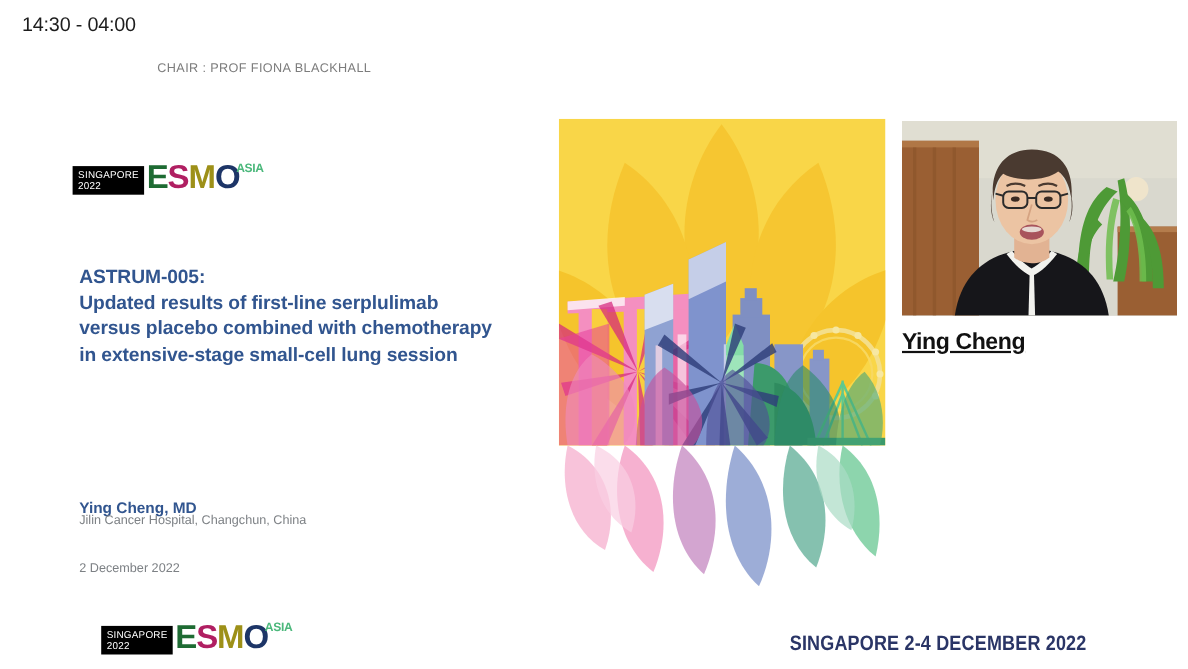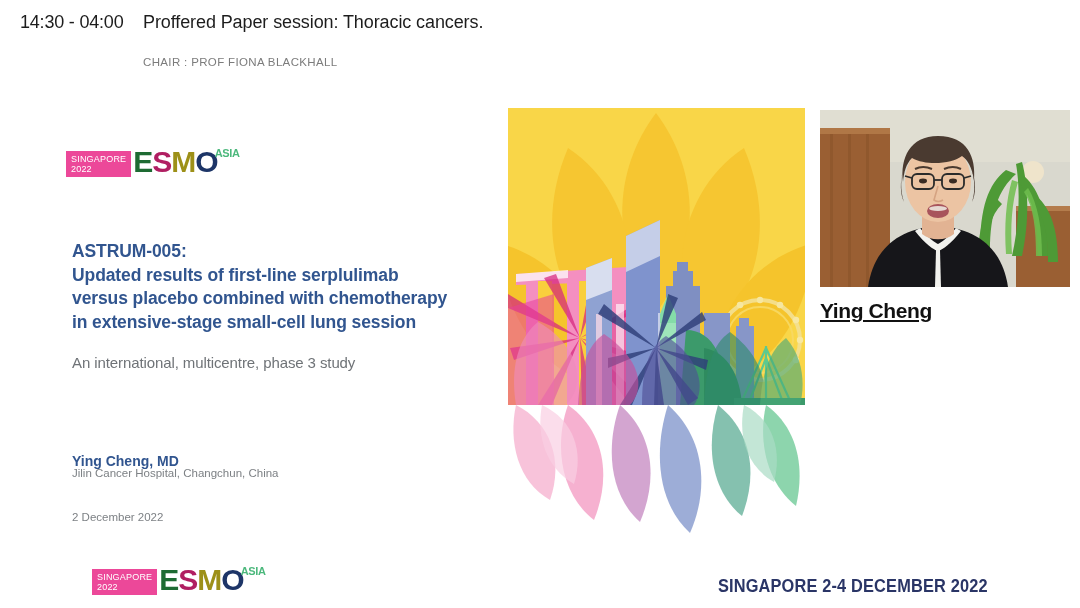--- a/index.html
+++ b/index.html
@@ -52,21 +52,21 @@
   }
   .slide-date{
     position:absolute;left:72px;top:511px;
     font-size:11.5px;color:#7d8185;
     white-space:nowrap;
   }
 
   
   .esmo-logo{position:absolute;display:flex;align-items:flex-end;}
   .esmo-sg{
-    background:#ec4899;
+    background:#000000;
     color:#ffffff;
     padding:3px 5px 3px 5px;
     line-height:10px;
     font-size:9px;
     letter-spacing:.2px;
     font-weight:normal;
     display:flex;flex-direction:column;justify-content:center;
   }
   .esmo-sg span{display:block;}
   .esmo-letters{
@@ -120,21 +120,20 @@
     transform:scaleX(.86);transform-origin:right center;
     white-space:nowrap;
   }
 </style>
 </head>
 <body>
 
 <div class="stage">
 
   <div class="session-time">14:30 - 04:00</div>
-  <div class="session-title">Proffered Paper session: Thoracic cancers.</div>
   <div class="session-chair">CHAIR : PROF FIONA BLACKHALL</div>
 
   <div class="esmo-logo" style="left:66px;top:147px;">
     <div class="esmo-sg">
       <span>SINGAPORE</span>
       <span>2022</span>
     </div>
     <div class="esmo-letters" style="font-size:30px;">
       <b class="esmo-e">E</b>
       <b class="esmo-s">S</b>
@@ -143,21 +142,20 @@
     </div>
     <div class="esmo-asia">ASIA</div>
   </div>
 
   <div class="slide-title">
     <div>ASTRUM-005:</div>
     <div>Updated results of first-line serplulimab</div>
     <div>versus placebo combined with chemotherapy</div>
     <div>in extensive-stage small-cell lung session</div>
   </div>
-  <div class="slide-subtitle">An international, multicentre, phase 3 study</div>
 
   <div class="slide-author">Ying Cheng, MD</div>
   <div class="slide-affil">Jilin Cancer Hospital, Changchun, China</div>
   <div class="slide-date">2 December 2022</div>
 
   <div class="artwork">
     <svg width="297" height="425" viewBox="0 0 297 425" xmlns="http://www.w3.org/2000/svg">
       <defs>
         <clipPath id="box">
             <rect x="0" y="0" width="297" height="297"></rect>

